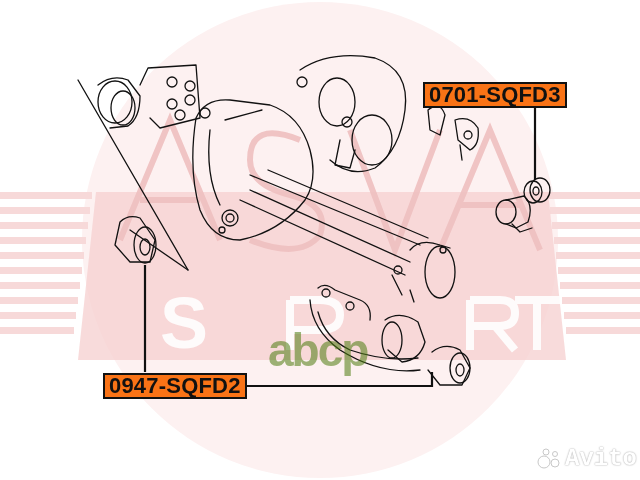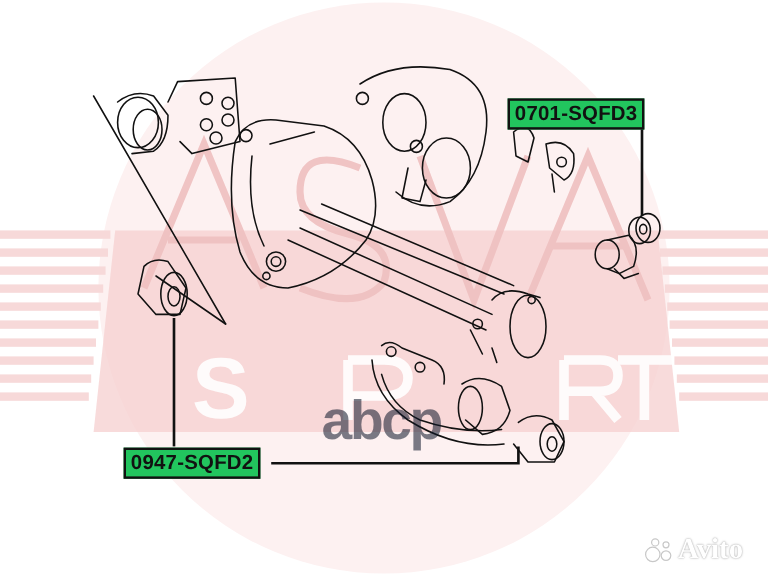--- a/index.html
+++ b/index.html
@@ -1,21 +1,21 @@
 <!DOCTYPE html>
 <html><head>
 <meta charset="utf-8">
 <style>
   html, body { margin:0; padding:0; }
   body { width:640px; height:480px; position:relative; overflow:hidden; background:#ffffff; font-family:"Liberation Sans", sans-serif; }
   .wm-layer { position:absolute; left:0; top:0; width:640px; height:480px; }
-  .part-label { position:absolute; background:#22c55e; border:2px solid #111; color:#111; font-family:"Liberation Sans", sans-serif; font-weight:bold; font-size:17px; line-height:20px; padding:1px 4px; letter-spacing:0.2px; }
-  .abcp { position:absolute; left:268px; top:323px; font-family:"Liberation Sans", sans-serif; font-weight:bold; font-size:46px; color:#0f172a; opacity:0.55; letter-spacing:-2px; }
+  .part-label { position:absolute; background:#f97316; border:2px solid #111; color:#111; font-family:"Liberation Sans", sans-serif; font-weight:bold; font-size:22px; line-height:20px; padding:1px 4px; letter-spacing:0.2px; }
+  .abcp { position:absolute; left:268px; top:323px; font-family:"Liberation Sans", sans-serif; font-weight:bold; font-size:46px; color:#4d7c0f; opacity:0.55; letter-spacing:-2px; }
   .avito { position:absolute; left:536px; top:445px; display:flex; align-items:center; gap:3px; }
-  .avito-text { font-family:Liberation Serif, serif; font-weight:bold; font-size:24px; color:#fff; text-shadow:0 0 2px #bbb, 0 0 1px #aaa; }
+  .avito-text { font-family:Liberation Mono, monospace; font-weight:bold; font-size:24px; color:#fff; text-shadow:0 0 2px #bbb, 0 0 1px #aaa; }
   svg { position:absolute; left:0; top:0; }
 </style>
 </head>
 <body>
 
 <svg class="wm-layer" width="640" height="480" viewBox="0 0 640 480">
 
   <circle cx="320" cy="240" r="238" fill="#fdf1f1"></circle>
 
   <g fill="#f7d9d9">

